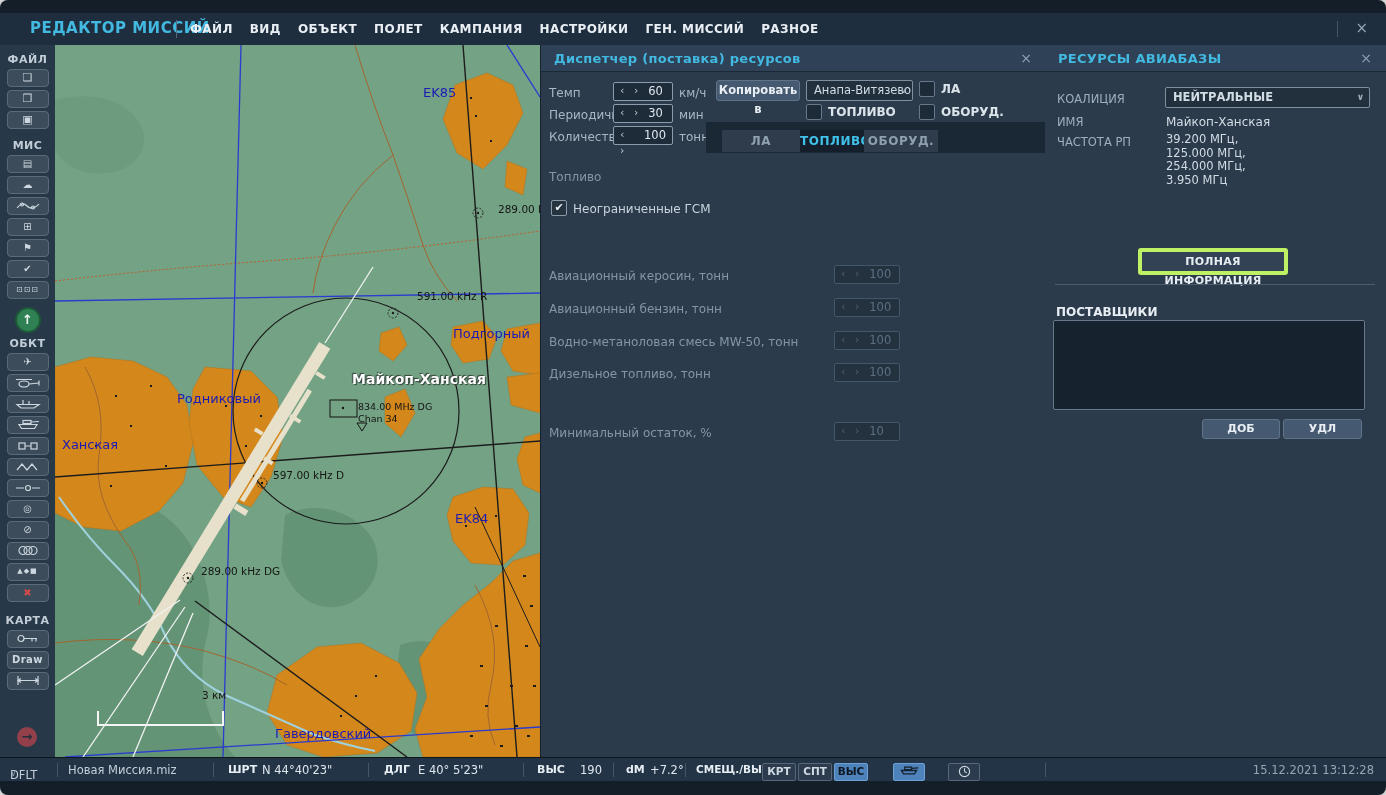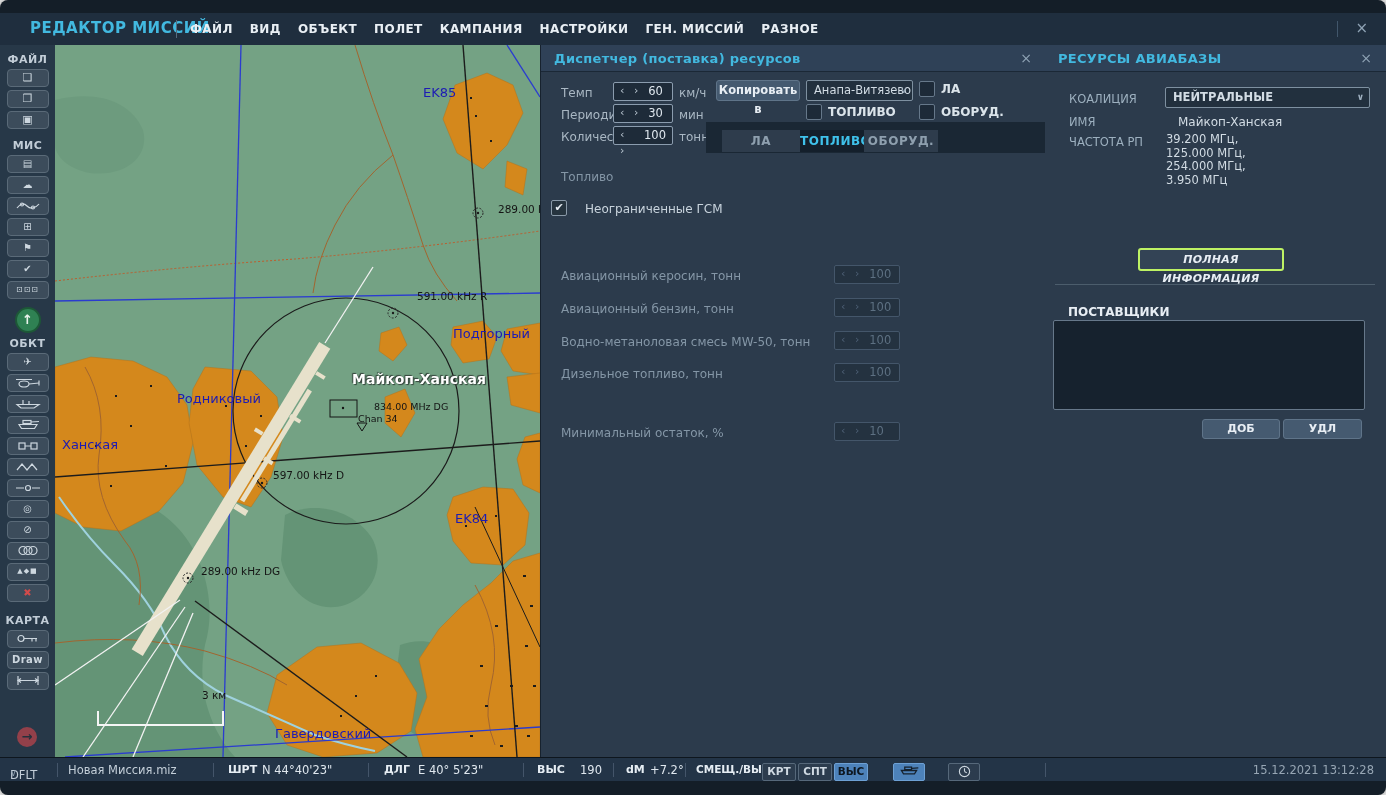--- a/index.html
+++ b/index.html
@@ -31,29 +31,29 @@
   .lbl-white{color:#fff;font-size:14px;font-weight:bold;text-shadow:1px 1px 1px #33423a,-1px -1px 1px #33423a;}
   .lbl-black{color:#141414;font-size:10.5px;}
   .lbl-black-sm{color:#141414;font-size:9.5px;}
   
   .panel{position:absolute;top:45px;background:#2c3b4c;}
   #panel-mid{left:540px;width:505px;height:712px;border-left:1px solid #17222e;border-right:1px solid #17222e;}
   #panel-right{left:1045px;width:341px;height:712px;}
   .panel-header{position:absolute;left:0;top:0;right:0;height:26px;background:#2f4157;border-bottom:1px solid #1b2836;}
   .panel-title{position:absolute;left:13px;top:6px;font-size:13px;font-weight:bold;color:#42b9e0;letter-spacing:.3px;}
   .panel-close{position:absolute;right:14px;top:5px;color:#8ea2b4;font-size:14px;}
-  .fr-label{position:absolute;color:#a9b7c3;font-size:12px;white-space:nowrap;margin-left:12px;}
+  .fr-label{position:absolute;color:#a9b7c3;font-size:12px;white-space:nowrap;}
   .fr-label.dim{color:#8496a6;}
   .spinner{position:absolute;height:17px;background:#1e2b39;border:1px solid #8b9cae;border-radius:2px;color:#dfe7ee;font-size:11.5px;line-height:16px;padding:0 6px;display:flex;gap:7px;}
   .spinner .arr{color:#bac6d1;font-size:11px;letter-spacing:3px;}
   .spinner.disabled{border-color:#44566a;color:#5d7082;background:#243240;}
   .spinner.disabled .arr{color:#4e6075;}
   .unit{position:absolute;color:#a9b7c3;font-size:12px;}
   .btn{background:#455a70;border:1px solid #5f7489;border-radius:3px;color:#e8eef4;font-weight:bold;text-align:center;}
-  .btn.outline{background:#33434f00;background:rgba(70,90,110,.25);border:2px solid #bef264;font-style:italic;}
+  .btn.outline{background:#33434f00;background:rgba(70,90,110,.25);border:4px solid #bef264;}
   .dropdown{position:absolute;background:#22303e;border:1px solid #7e90a0;border-radius:2px;color:#d2dce4;font-size:11.5px;line-height:18px;padding:0 18px 0 7px;white-space:nowrap;}
   .dropdown .chev{position:absolute;right:5px;top:0;color:#9fb0c0;font-size:9px;}
   .checkbox{position:absolute;width:14px;height:14px;background:#1d2a38;border:1px solid #66788a;border-radius:2px;color:#e8eef4;font-size:11px;line-height:13px;text-align:center;}
   .cb-label{position:absolute;color:#dbe4ea;font-size:12px;font-weight:bold;white-space:nowrap;}
   .tab-strip{position:absolute;left:165px;top:77px;right:0;height:31px;background:#1a2734;}
   .tab{position:absolute;top:8px;height:22px;background:#2e3c4c;color:#8e9fae;font-size:12px;font-weight:bold;text-align:center;line-height:22px;letter-spacing:.5px;}
   .tab.active{background:#141f2b;color:#3fc1ea;}
   .divider-h{position:absolute;height:1px;background:#4c5d6c;}
   .listbox{position:absolute;background:#16222e;border:1px solid #66788a;border-radius:2px;}
   
@@ -312,21 +312,21 @@
       <polyline points="43,666 43,680 168,680 168,666" fill="none" stroke="#f5f5f5" stroke-width="2"></polyline>
     </svg>
     <div style="position:absolute;left:0;top:0;width:100%;height:100%;">
         <span class="maplbl lbl-blue" style="left: 368px; top: 40px;">EK85</span>
         <span class="maplbl lbl-black" style="left: 443px; top: 158px;">289.00 kH</span>
         <span class="maplbl lbl-black" style="left: 362px; top: 245px;">591.00 kHz R</span>
         <span class="maplbl lbl-blue" style="left: 398px; top: 281px;">Подгорный</span>
         <span class="maplbl lbl-white" style="left: 297px; top: 326px;">Майкоп-Ханская</span>
         <span class="maplbl lbl-blue" style="left: 122px; top: 346px;">Родниковый</span>
         <span class="maplbl lbl-blue" style="left: 7px; top: 392px;">Ханская</span>
-        <span class="maplbl lbl-black-sm" style="left: 303px; top: 356px; margin-left: 16px;">834.00 MHz DG</span>
+        <span class="maplbl lbl-black-sm" style="left: 303px; top: 356px;">834.00 MHz DG</span>
         <span class="maplbl lbl-black-sm" style="left: 303px; top: 368px;">Chan 34</span>
         <span class="maplbl lbl-black" style="left: 218px; top: 424px;">597.00 kHz D</span>
         <span class="maplbl lbl-black" style="left: 146px; top: 520px; text-align: right;">289.00 kHz DG</span>
         <span class="maplbl lbl-blue" style="left: 400px; top: 466px;">EK84</span>
         <span class="maplbl lbl-blue" style="left: 220px; top: 654px; margin-top: 27px;">Гавердовский</span>
         <span class="maplbl lbl-black" style="left: 147px; top: 644px;">3 км</span>
       </div>
   </div>
 
   <div class="panel" id="panel-mid">

